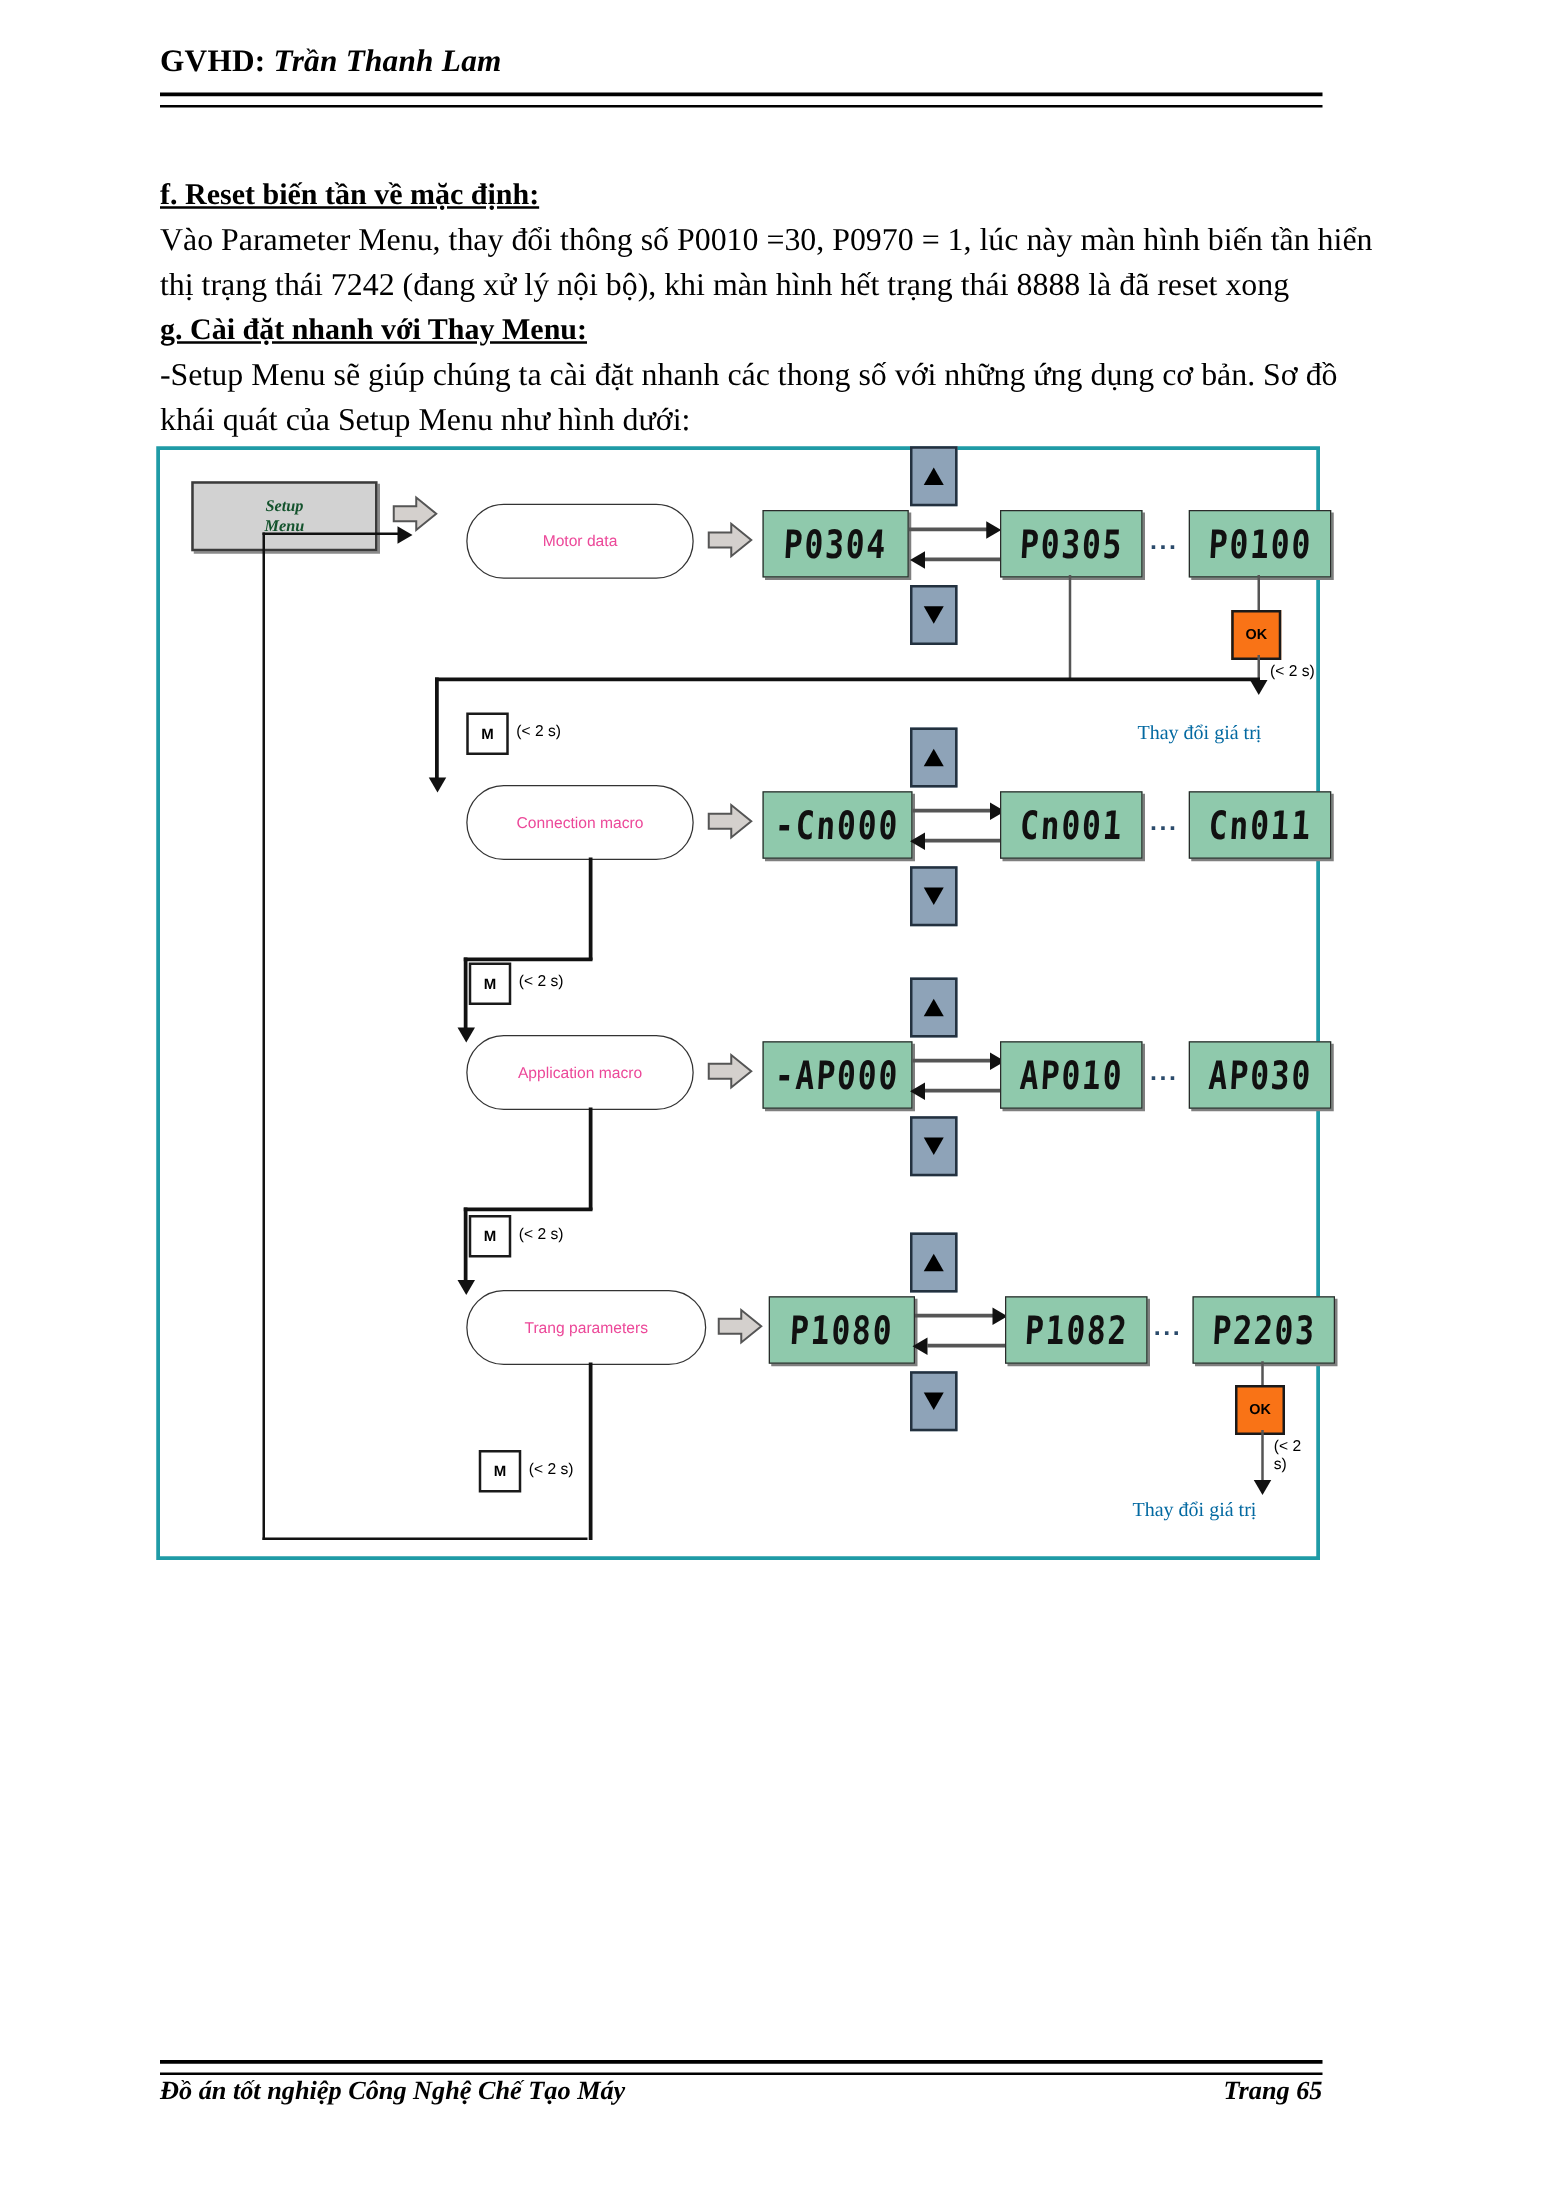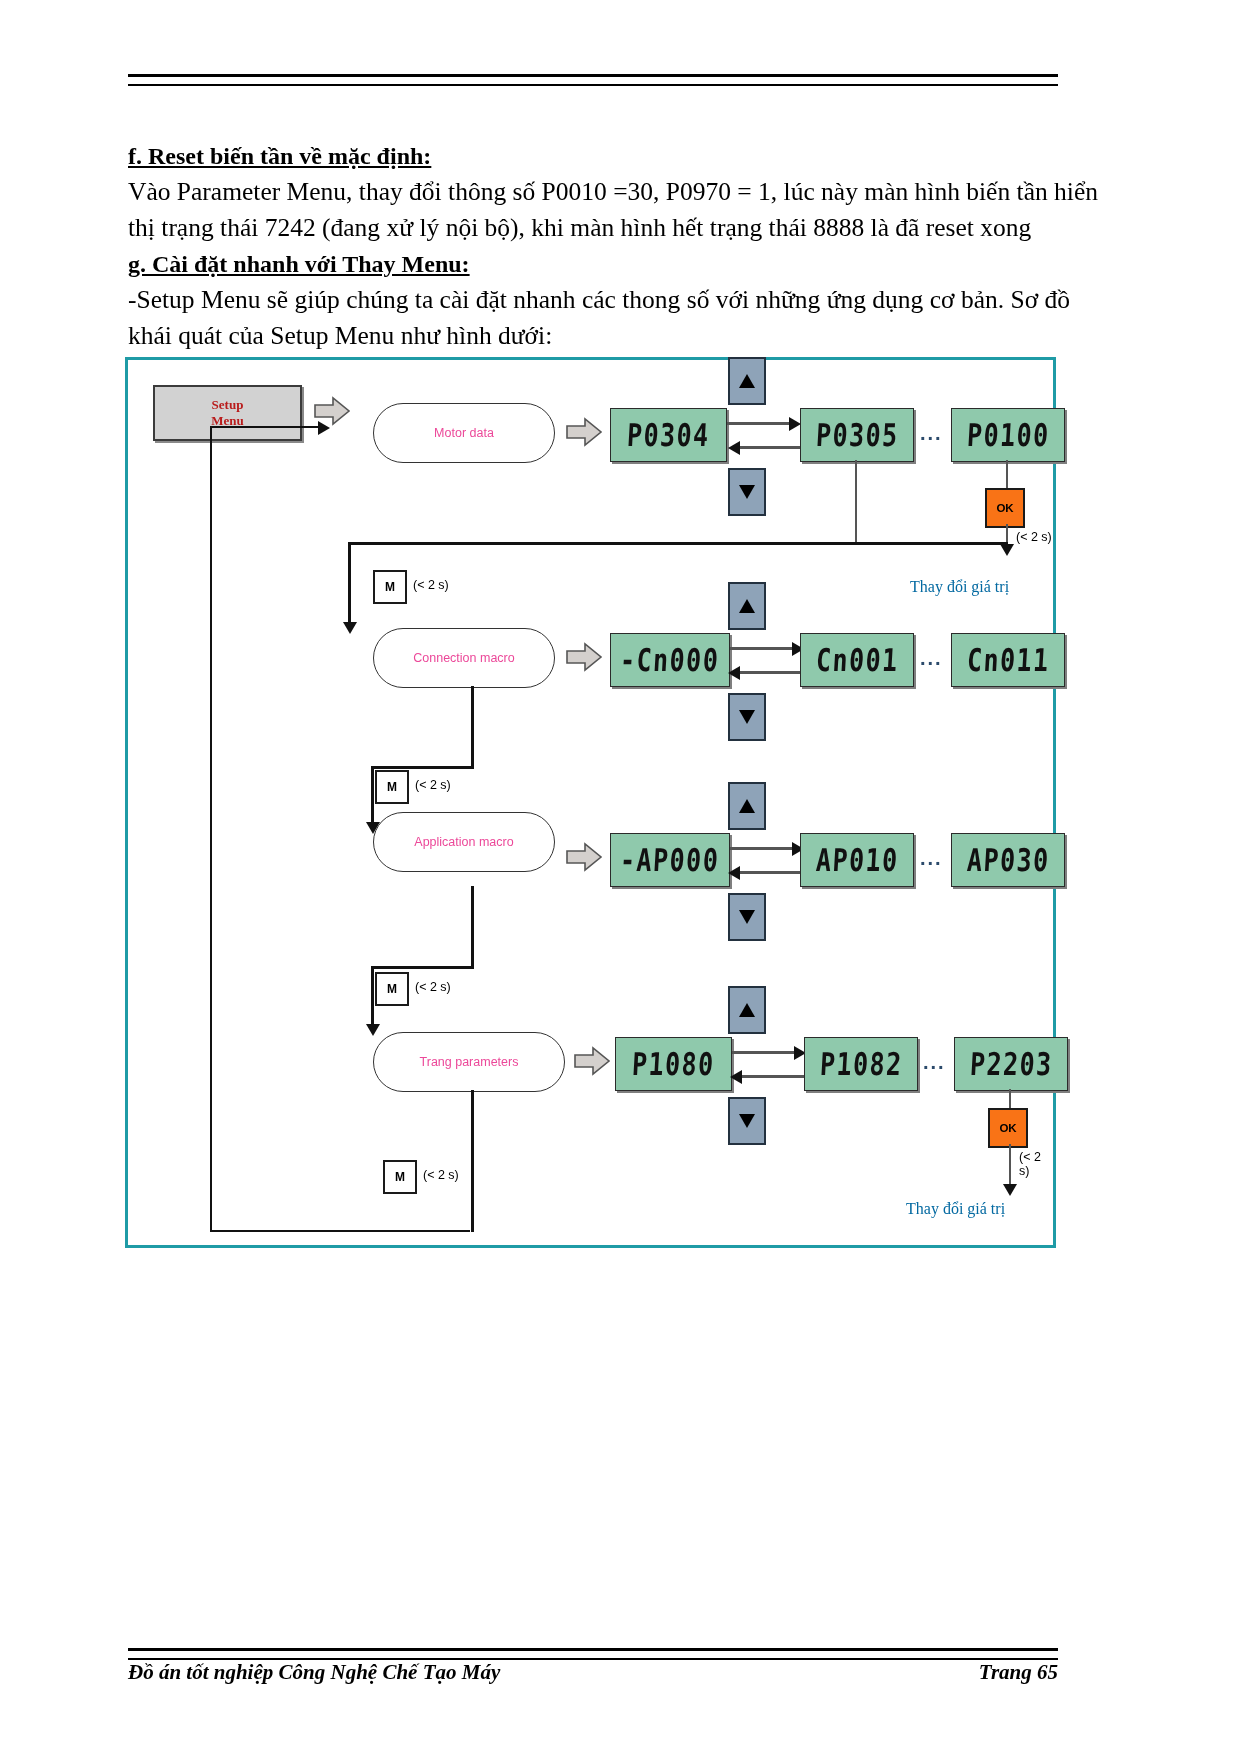--- a/index.html
+++ b/index.html
@@ -23,21 +23,21 @@
   
   .diagram{position:absolute;left:125px;top:357px;width:925px;height:885px;
            border:3px solid #1f9ba6;background:#fff;}
   .dg{position:absolute;font-family:"Liberation Sans",sans-serif;}
 
   
   .setup-box{position:absolute;left:25px;top:25px;width:145px;height:52px;
              background:#d2d2d2;border:2px solid #3b3b3b;
              box-shadow:2px 2px 0 #8a8a8a;
              display:flex;flex-direction:column;align-items:center;justify-content:center;}
-  .setup-box div{font-size:13px;font-weight:bold;color:#b91c1c;line-height:16px;}
+  .setup-box div{font-size:13px;font-weight:bold;color:#14532d;line-height:16px;font-style:italic;}
 
   
   .stage{position:absolute;border:1.6px solid #333;border-radius:34px;background:#fff;
          display:flex;align-items:center;justify-content:center;}
   .stage span{font-size:12.5px;color:#ec4899;}
 
   
   .lcd{position:absolute;background:#8fc9ac;border:1.8px solid #2b2b2b;
        box-shadow:2px 2px 0 #7f7f7f;
        display:flex;align-items:center;justify-content:center;}
@@ -80,20 +80,23 @@
             border-top:3px solid #000;border-bottom:2px solid #000;}
   .ftr{position:absolute;left:128px;top:1660px;width:930px;
        display:flex;justify-content:space-between;align-items:baseline;}
   .ftr div{font-weight:bold;font-style:italic;font-size:21px;font-family:"Liberation Serif",serif;}
 </style>
 </head>
 <body>
 
 <div class="page">
 
+  <div class="hdr">
+    <div class="hdr-text"><span>GVHD:</span> <span class="ital">Trần Thanh Lam</span></div>
+  </div>
   <div class="hdr-rule"></div>
 
   <div class="body">
     <div class="h-sub"><span class="u">f. Reset biến tần về mặc định:</span></div>
     <div class="line">Vào Parameter Menu, thay đổi thông số P0010 =30, P0970 = 1, lúc này màn hình biến tần hiển</div>
     <div class="line">thị trạng thái 7242 (đang xử lý nội bộ), khi màn hình hết trạng thái 8888 là đã reset xong</div>
     <div class="h-sub"><span class="u">g. Cài đặt nhanh với Thay Menu:</span></div>
     <div class="line">-Setup Menu sẽ giúp chúng ta cài đặt nhanh các thong số với những ứng dụng cơ bản. Sơ đồ</div>
     <div class="line">khái quát của Setup Menu như hình dưới:</div>
   </div>
@@ -200,21 +203,21 @@
     <div class="ln blk dg" style="left:343px;top:326px;width:3px;height:82px;"></div>
     <div class="ln blk dg" style="left:243px;top:406px;width:103px;height:3px;"></div>
     <div class="ln blk dg" style="left:243px;top:406px;width:3px;height:60px;"></div>
     <div class="arrowhead ah-down dg" style="left:238px;top:462px;"></div>
 
     <div class="btn dg" style="left:247px;top:410px;width:30px;height:30px;">
       <span>M</span>
     </div>
     <div class="note dg" style="left:287px;top:418px;">(&lt; 2 s)</div>
 
-    <div class="stage dg" style="left:245px;top:452px;width:180px;height:58px;">
+    <div class="stage dg" style="left:245px;top:468px;width:180px;height:58px;">
       <span>Application macro</span>
     </div>
     <div class="blockarrow dg" style="left:437px;top:482px;">
       <svg width="38" height="30" viewBox="0 0 38 30">
           <path d="M2 9 H20 V2 L36 15 L20 28 V21 H2 Z" fill="#d4d0cd" stroke="#555" stroke-width="1.6"></path>
         </svg>
     </div>
 
     <div class="lcd dg" style="left:482px;top:473px;width:118px;height:52px;">
       <span>-AP000</span>

